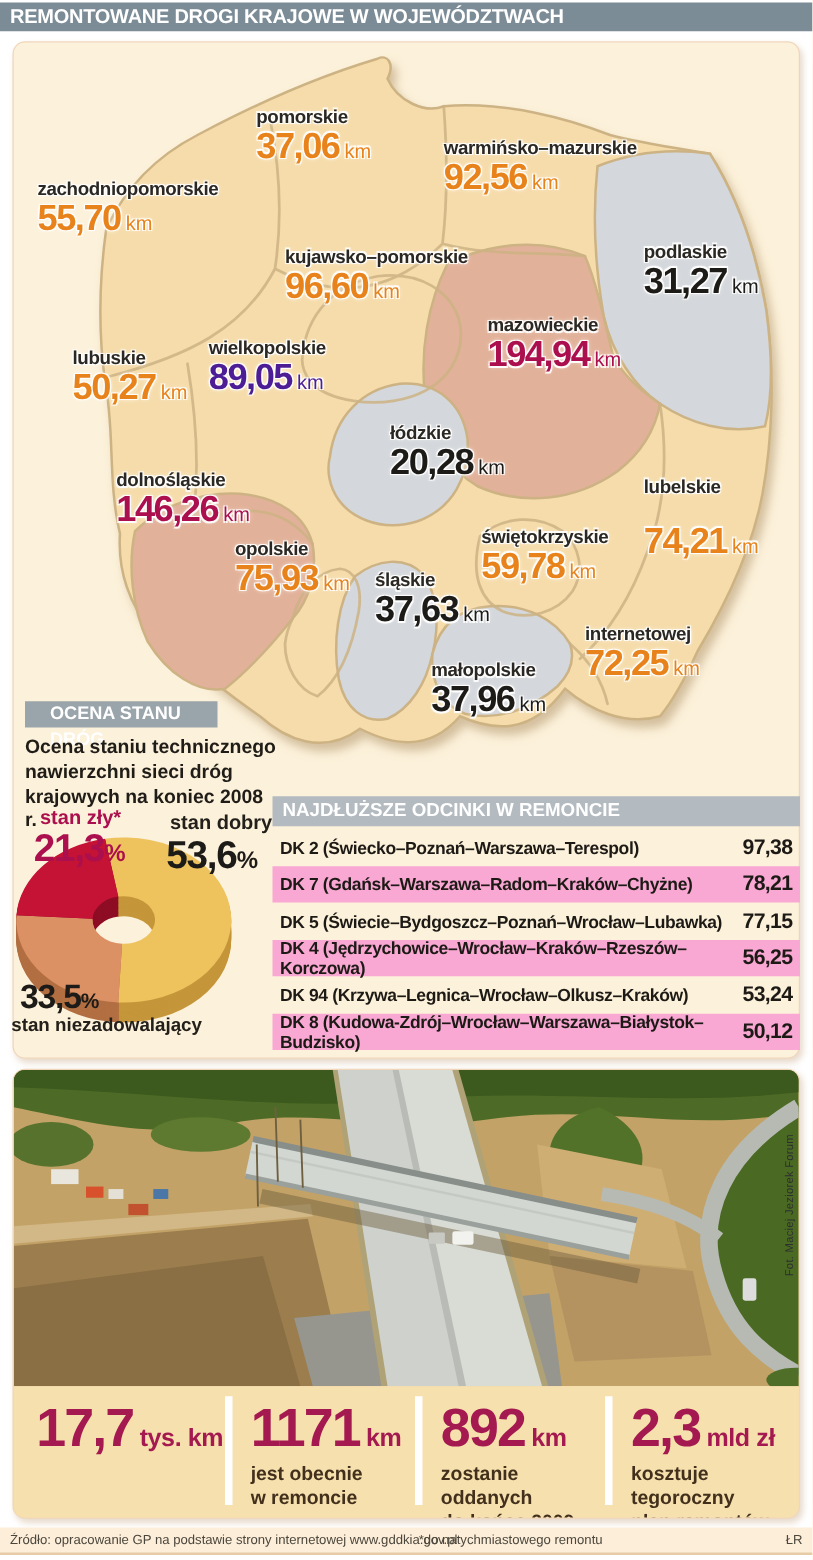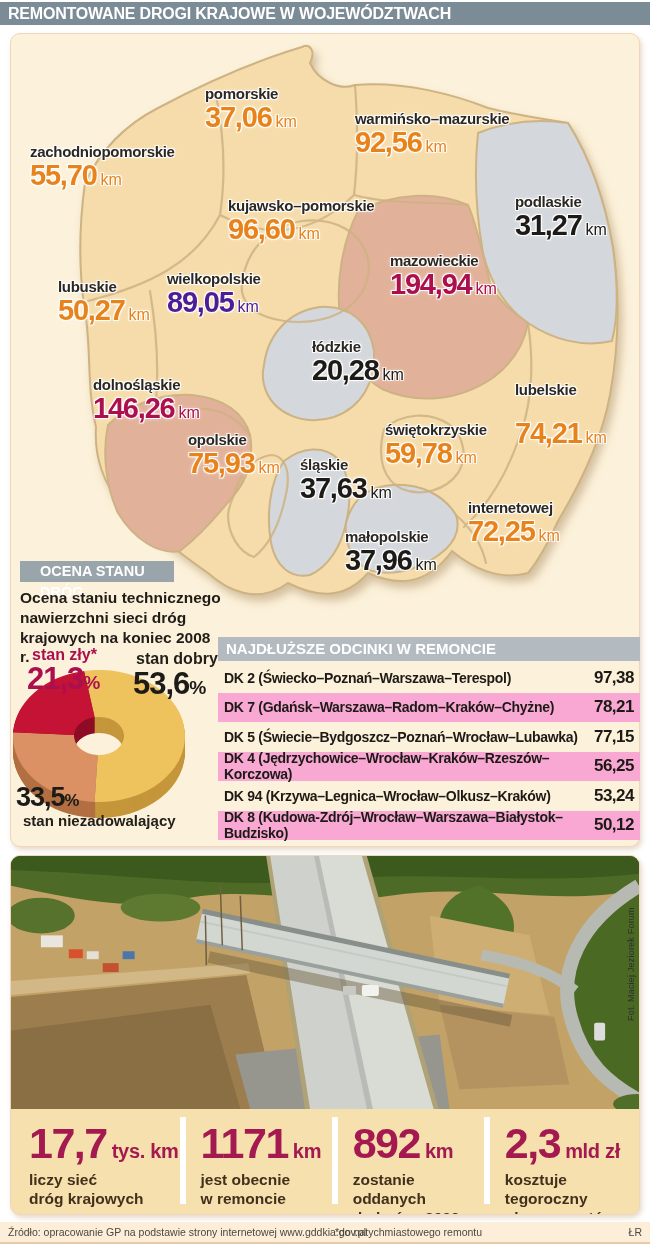--- a/index.html
+++ b/index.html
@@ -45,21 +45,21 @@
     left:20px;top:588px;width:202px;font-size:15.5px;font-weight:700;
     color:#201d18;line-height:1.28;z-index:4;
   }
   #donut{left:6px;top:660px;width:196px;height:172px;z-index:2;}
   .pie-lab{position:absolute;z-index:5;white-space:nowrap;}
   #pie-bad-label{left:32px;top:646px;color:#ab0f4e;font-size:16px;font-weight:700;}
   #pie-bad-value{left:27px;top:661px;color:#ab0f4e;font-size:31px;font-weight:700;letter-spacing:-1px;}
   #pie-good-label{left:136px;top:650px;color:#23201b;font-size:16px;font-weight:600;}
   #pie-good-value{left:133px;top:666px;color:#1d1b18;font-size:31px;font-weight:700;letter-spacing:-1px;}
   #pie-mid-value{left:16px;top:782px;color:#1d1b18;font-size:27px;font-weight:700;letter-spacing:-1px;}
-  #pie-mid-label{left:23px;top:812px;color:#23201b;font-size:15px;font-weight:600;}
+  #pie-mid-label{left:9px;top:812px;color:#23201b;font-size:15px;font-weight:600;}
   .pct{font-size:0.62em;font-weight:700;}
   
   #table-bar{
     left:218px;top:637px;width:422px;height:24px;background:#b3bac0;color:#fff;
     font-size:15px;font-weight:700;line-height:24px;padding-left:8px;box-sizing:border-box;z-index:4;
   }
   #table-rows{left:218px;top:663px;width:422px;z-index:4;}
   .trow{
     display:flex;align-items:center;height:29.5px;padding:0 6px;box-sizing:border-box;
     font-size:14px;color:#1d1a16;
@@ -325,24 +325,20 @@
       <rect x="92" y="108" width="16" height="9" fill="#c2512f"></rect>
       <rect x="112" y="96" width="12" height="8" fill="#4a77a8"></rect>
       <path d="M210,30 L212,90 M230,40 L232,95 M195,60 L196,110" stroke="#6e5f40" stroke-width="1.5"></path>
       <ellipse cx="628" cy="250" rx="24" ry="10" fill="#4f6e28"></ellipse>
     </svg>
     <div id="photo-credit">Fot. Maciej Jeziorek Forum</div>
   </div>
   <div id="stats-row">
       <div class="stat-col">
         <div class="stat-value"><span class="num">17,7</span><span class="unit">tys. km</span></div>
-        <div class="stat-lines">
-          <div>liczy sieć</div>
-          <div>dróg krajowych</div>
-        </div>
       </div>
       <div class="stat-col">
         <div class="sep"></div>
         <div class="stat-value"><span class="num">1171</span><span class="unit">km</span></div>
         <div class="stat-lines">
           <div>jest obecnie</div>
           <div>w remoncie</div>
         </div>
       </div>
       <div class="stat-col">

